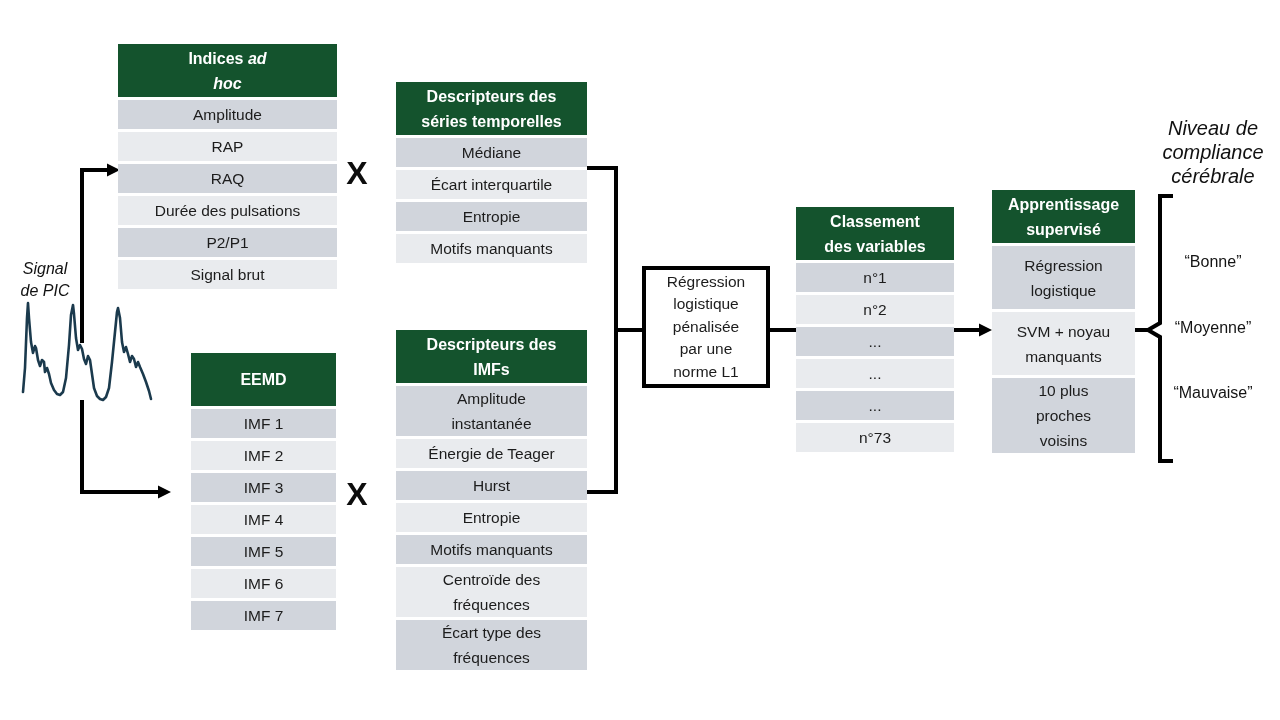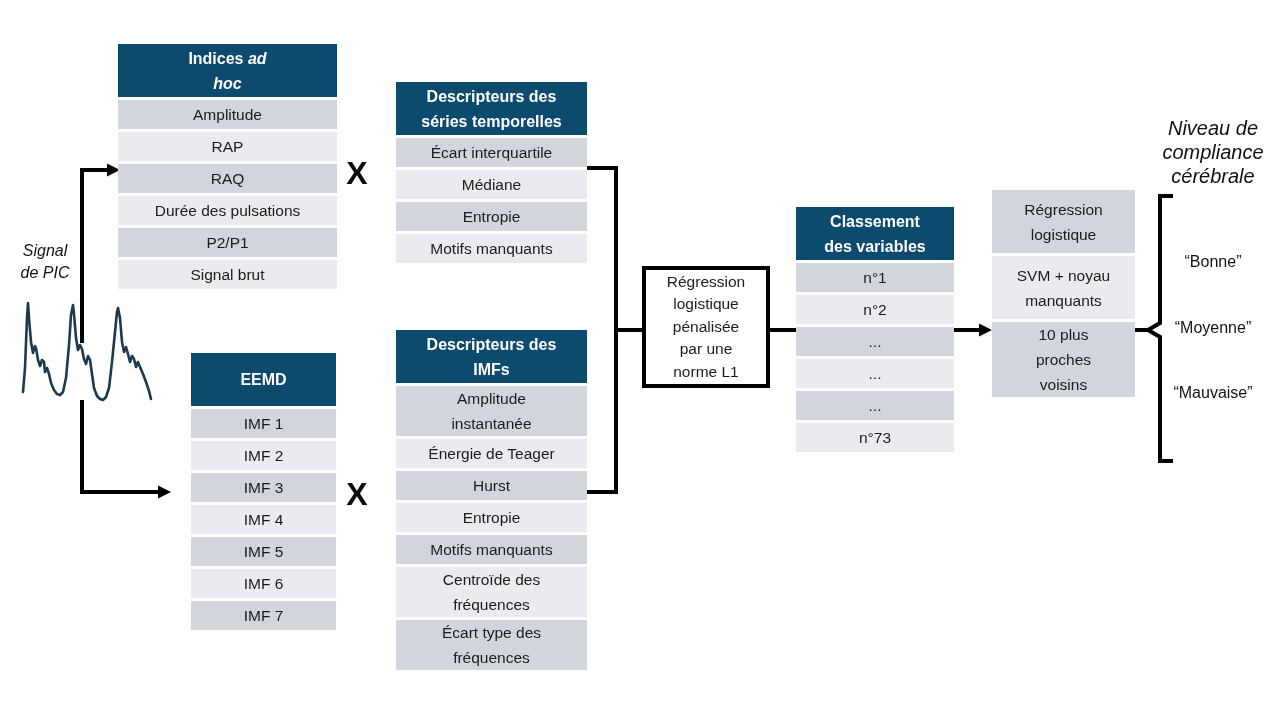--- a/index.html
+++ b/index.html
@@ -6,21 +6,21 @@
   .canvas{
     position:relative;width:1280px;height:720px;background:#ffffff;overflow:hidden;
     font-family:"Liberation Sans", sans-serif;color:#1c1c1c;
   }
   svg.overlay{position:absolute;left:0;top:0;width:1280px;height:720px;pointer-events:none;}
   svg.waveform{position:absolute;left:0;top:290px;width:170px;height:125px;}
 
   
   .table{position:absolute;}
   .thead{
-    background:#0c4a6e;color:#ffffff;font-weight:700;font-size:16px;line-height:25px;
+    background:#14532d;color:#ffffff;font-weight:700;font-size:16px;line-height:25px;
     min-height:53px;display:flex;align-items:center;justify-content:center;
     text-align:center;white-space:pre-line;margin-bottom:3px;
   }
   .hwrap{text-align:center;white-space:pre-line;}
   .it{font-style:italic;}
   .tbody{display:flex;flex-direction:column;gap:3px;}
   .trow{
     display:flex;align-items:center;justify-content:center;text-align:center;
     min-height:29px;line-height:25px;font-size:15.5px;white-space:pre-line;
   }
@@ -44,21 +44,21 @@
   .x-bottom{left:343px;top:477px;}
 
   .selection-box{
     position:absolute;left:642px;top:266px;width:128px;height:122px;box-sizing:border-box;
     border:4px solid #000000;background:#ffffff;
     display:flex;align-items:center;justify-content:center;text-align:center;
     white-space:pre-line;font-size:15.5px;line-height:22.5px;
   }
 
   .signal-label{
-    position:absolute;left:8px;top:240px;width:74px;text-align:center;
+    position:absolute;left:8px;top:258px;width:74px;text-align:center;
     font-style:italic;font-size:16px;line-height:22px;color:#111111;white-space:pre-line;
   }
   .niveau-label{
     position:absolute;left:1150px;top:116px;width:126px;text-align:center;
     font-style:italic;font-size:20px;line-height:24px;color:#111111;white-space:pre-line;
   }
   .class-label{
     position:absolute;left:1150px;width:126px;text-align:center;
     font-size:16px;line-height:22px;color:#141414;white-space:pre-line;
   }
@@ -109,22 +109,22 @@
         <div class="trow">Durée des pulsations</div>
         <div class="trow">P2/P1</div>
         <div class="trow">Signal brut</div>
       </div>
   </div>
 
   <div class="table t-series">
     <div class="thead"><span>Descripteurs des
 séries temporelles</span></div>
     <div class="tbody">
+        <div class="trow">Médiane</div>
         <div class="trow">Écart interquartile</div>
-        <div class="trow">Médiane</div>
         <div class="trow">Entropie</div>
         <div class="trow">Motifs manquants</div>
       </div>
   </div>
 
   <div class="table t-eemd">
     <div class="thead"><span>EEMD</span></div>
     <div class="tbody">
         <div class="trow">IMF 1</div>
         <div class="trow">IMF 2</div>
@@ -169,20 +169,22 @@
         <div class="trow">n°1</div>
         <div class="trow">n°2</div>
         <div class="trow">...</div>
         <div class="trow">...</div>
         <div class="trow">...</div>
         <div class="trow">n°73</div>
       </div>
   </div>
 
   <div class="table t-learning">
+    <div class="thead"><span>Apprentissage
+supervisé</span></div>
     <div class="tbody">
         <div class="trow">Régression
 logistique</div>
         <div class="trow">SVM + noyau
 manquants</div>
         <div class="trow">10 plus
 proches
 voisins</div>
       </div>
   </div>

